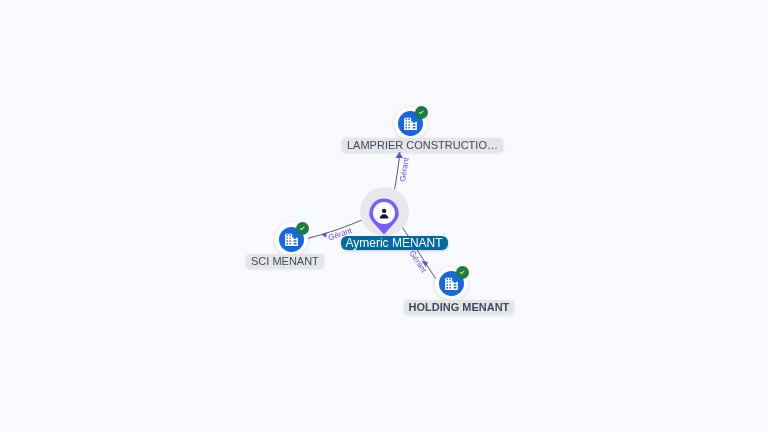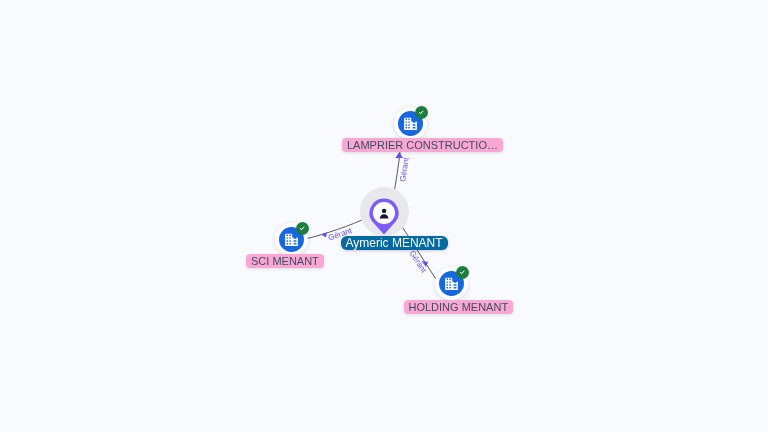--- a/index.html
+++ b/index.html
@@ -17,21 +17,21 @@
             background:#1667e0;}
   .co .bldg{position:absolute;left:8px;top:8px;width:17px;height:17px;}
   .co .chk{position:absolute;right:-1px;top:-1px;width:13px;height:13px;border-radius:50%;
            background:#1c7c3e;display:flex;align-items:center;justify-content:center;}
 
   
   .pin-halo{position:absolute;border-radius:50%;background:#e8e8ec;}
   .pin{position:absolute;}
 
   
-  .lbl{position:absolute;background:#f9a8d4;border-radius:4px;color:#414a63;
+  .lbl{position:absolute;background:#e5e5e5;border-radius:4px;color:#414a63;
        font-size:11px;line-height:14px;height:14px;padding:0 5px;white-space:nowrap;
        box-shadow:0 1px 3px rgba(40,50,90,.14);letter-spacing:0;}
   .lbl.person{background:#0369a1;color:#ffffff;border-radius:6px;font-size:12px;
               line-height:14.5px;height:14.5px;padding:0 5px;box-shadow:0 1px 3px rgba(60,40,140,.25);}
   .edge-lbl{position:absolute;color:#6a4df0;font-size:8px;white-space:nowrap;
             transform-origin:0 0;font-family:"Liberation Sans",sans-serif;}
 </style>
 </head>
 <body>
 
@@ -98,16 +98,16 @@
     <path d="M16 1.5a14.5 14.5 0 0 0-10.9 24.1L16 37.5l10.9-11.9A14.5 14.5 0 0 0 16 1.5Z" fill="#7c5cfa"></path>
     <circle cx="16" cy="16" r="11" fill="#ffffff"></circle>
     <g transform="translate(9.5,9.5) scale(0.55)">
       <circle cx="12" cy="8" r="4" fill="#141433"></circle>
       <path d="M4 22c0-4.4 3.6-8 8-8s8 3.6 8 8z" fill="#141433"></path>
     </g>
   </svg>
 
   <div class="lbl" style="left:342px;top:137.5px;">LAMPRIER CONSTRUCTIO…</div>
   <div class="lbl" style="left:246px;top:253.8px;">SCI MENANT</div>
-  <div class="lbl" style="left:403.5px;top:299.7px;">HOLDING MENANT</div>
+  <div class="lbl" style="left:403.5px;top:299.7px;font-weight:bold;">HOLDING MENANT</div>
   <div class="lbl person" style="left:340.5px;top:235.8px;">Aymeric MENANT</div>
 
 </div>
 
 </body></html>

